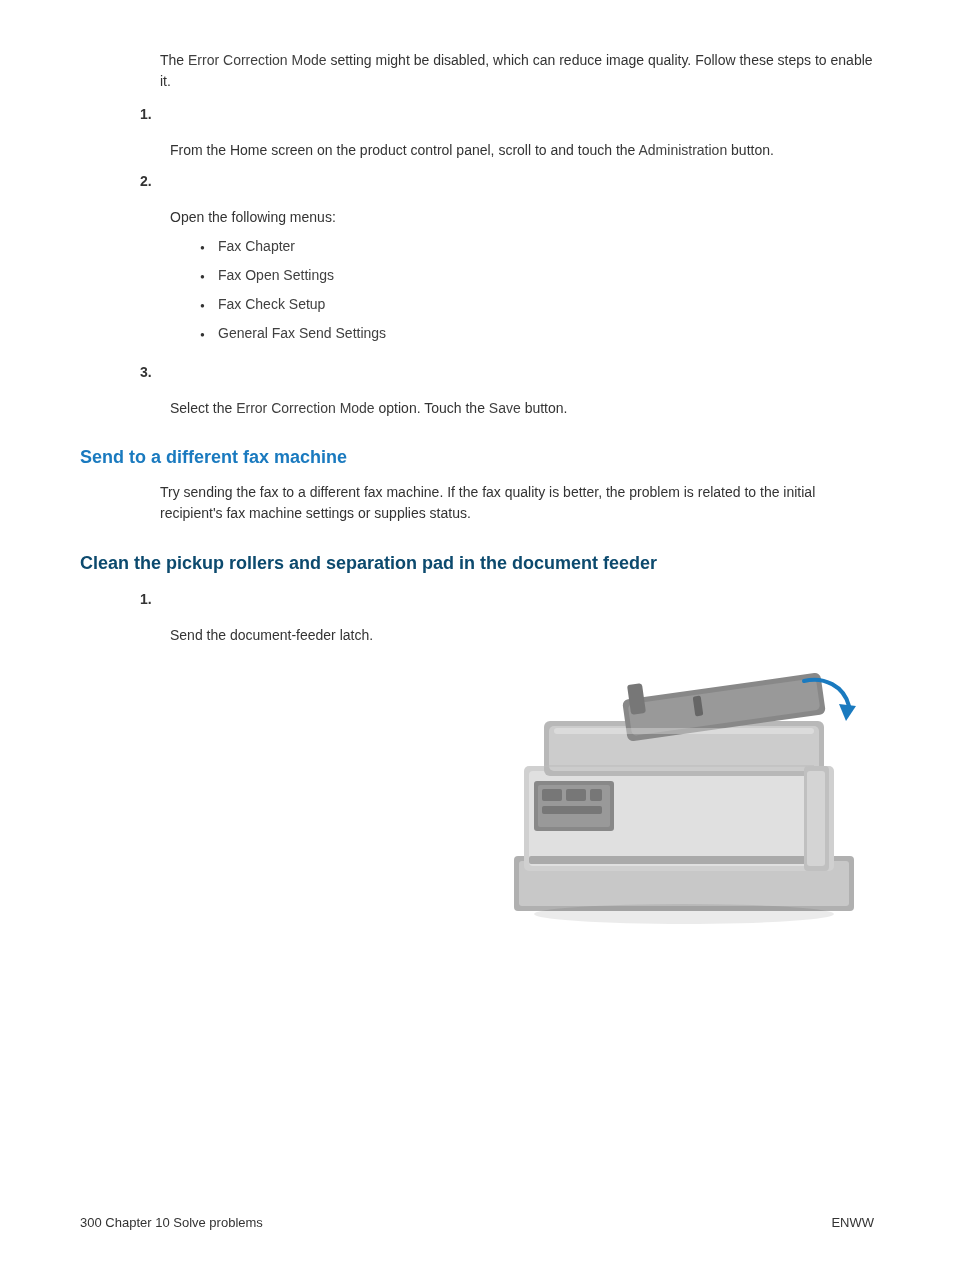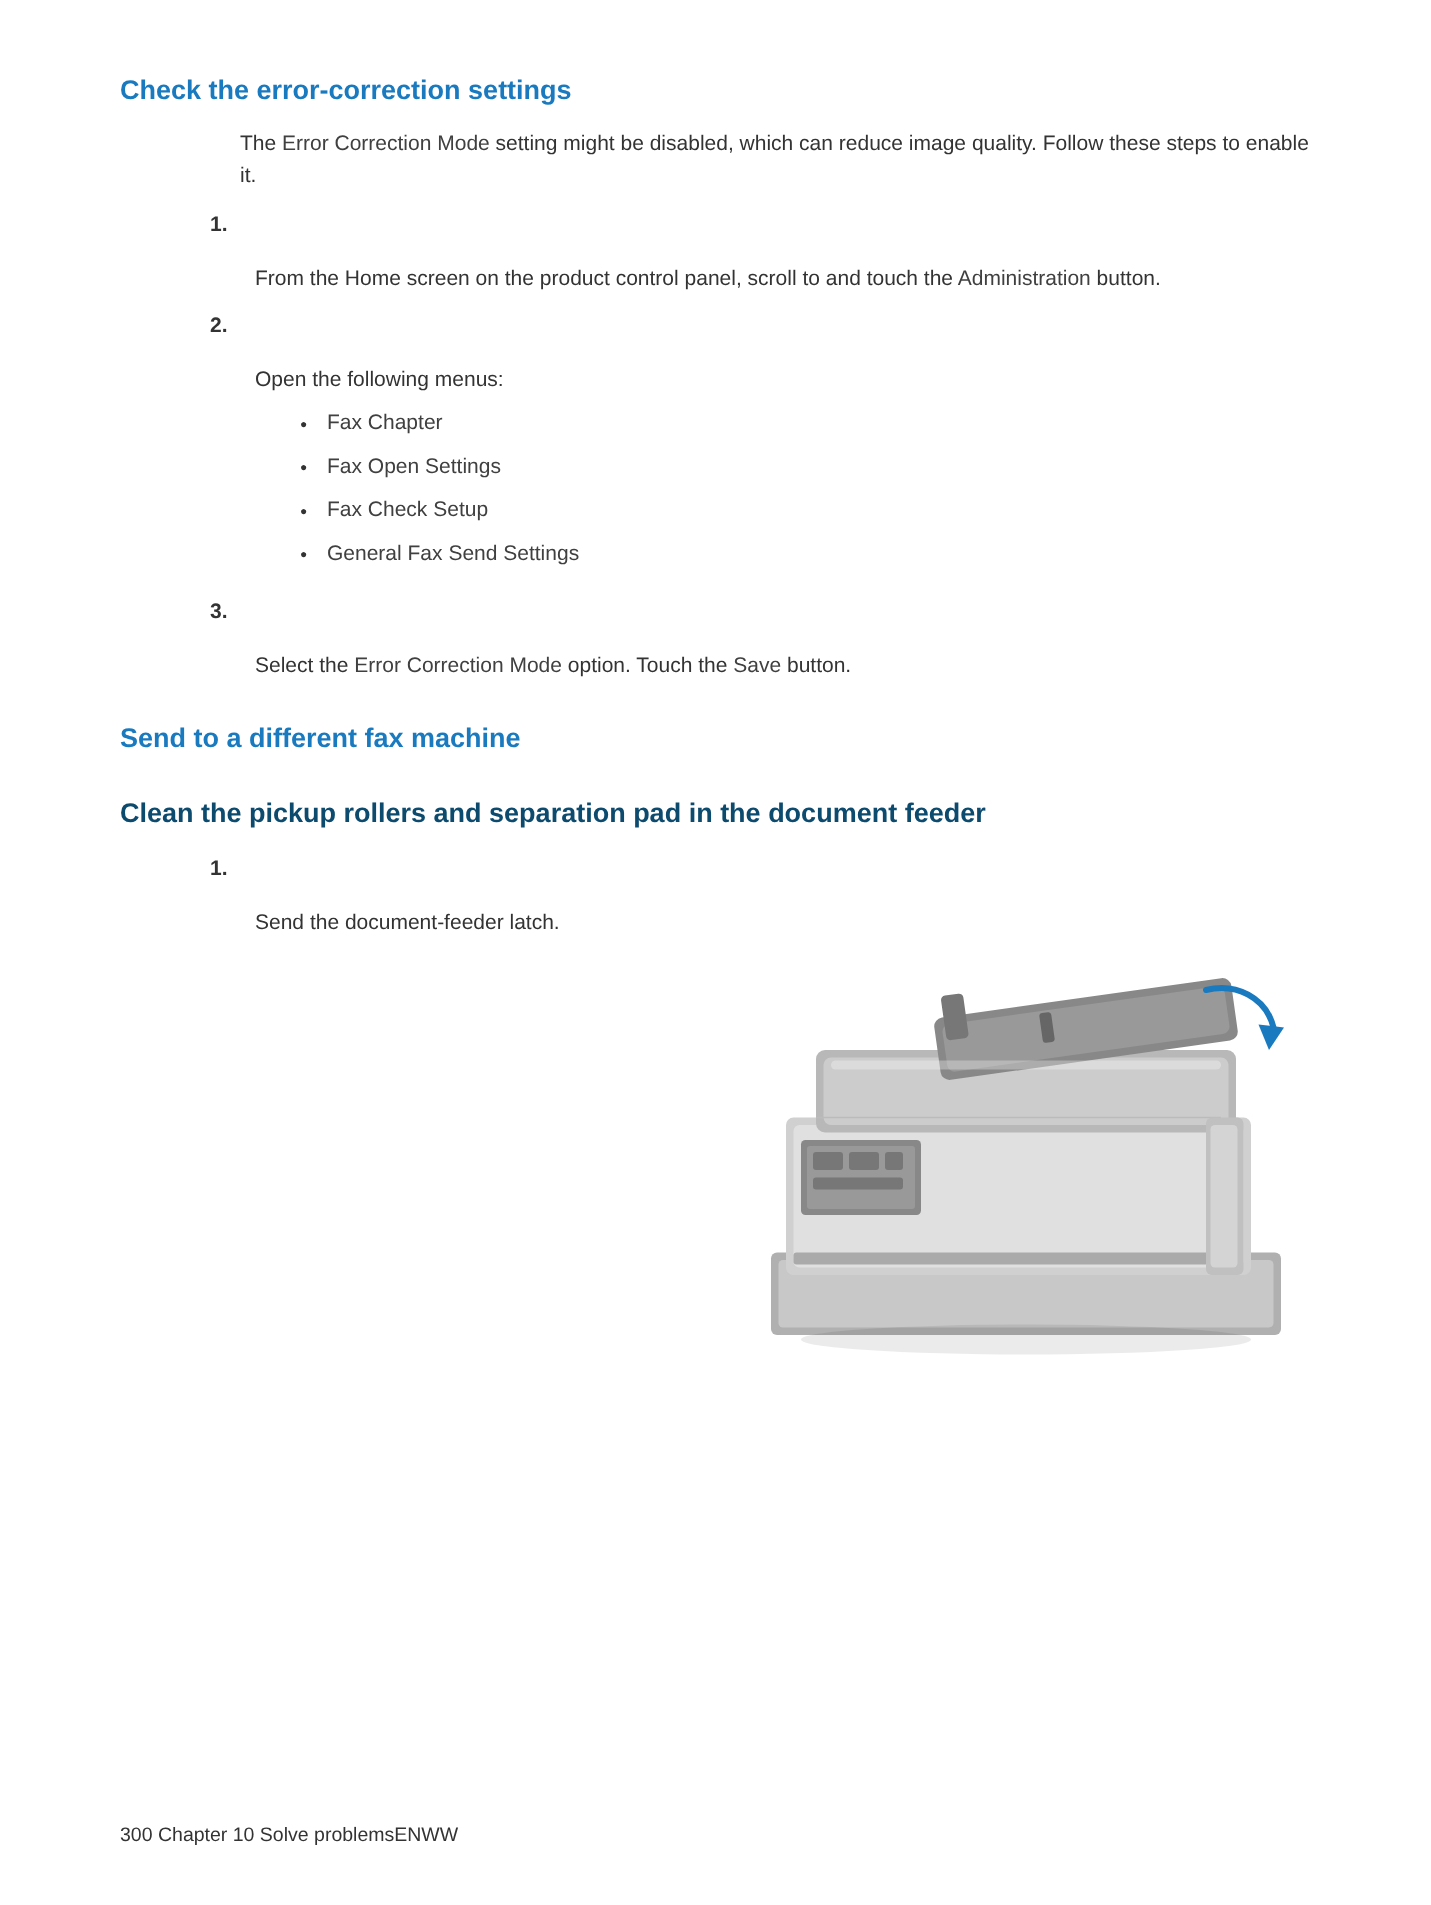--- a/index.html
+++ b/index.html
@@ -91,21 +91,21 @@
       margin-top: 6px;
       color: #333333;
     }
 
     .footer {
       position: absolute;
       bottom: 40px;
       left: 80px;
       right: 80px;
       display: flex;
-      justify-content: flex-start;
+      justify-content: space-between;
       font-size: 13px;
       color: #333333;
     }
 
     .printer-image-container {
       display: flex;
       justify-content: flex-end;
       margin-top: 20px;
       margin-left: 80px;
     }
@@ -113,21 +113,20 @@
     
     .printer-svg {
       width: 380px;
       height: 280px;
     }
   </style>
 </head>
 <body>
 
 <div class="section">
-  <div class="section-heading">Check the error-correction settings</div>
 
   <div class="body-text">
     <span>The </span><a class="link">Error Correction Mode</a><span> setting might be disabled, which can reduce image quality. Follow these steps to enable it.</span>
   </div>
 
   <div class="numbered-list">
 
     <div class="numbered-item">
       <span class="num">1.</span>
       <div class="num-content">
@@ -164,20 +163,21 @@
       <span class="num">3.</span>
       <div class="num-content">
         Select the <a class="link">Error Correction Mode</a> option. Touch the <a class="link">Save</a> button.
       </div>
     </div>
   </div>
 </div>
 
 <div class="section">
   <div class="section-heading">Send to a different fax machine</div>
+  <div class="body-text">Try sending the fax to a different fax machine. If the fax quality is better, the problem is related to the initial recipient's fax machine settings or supplies status.</div>
 </div>
 
 <div class="section">
   <div class="section-heading-large">Clean the pickup rollers and separation pad in the document feeder</div>
 
   <div class="numbered-list">
     <div class="numbered-item">
       <span class="num">1.</span>
       <div class="num-content">
         Send the document-feeder latch.

